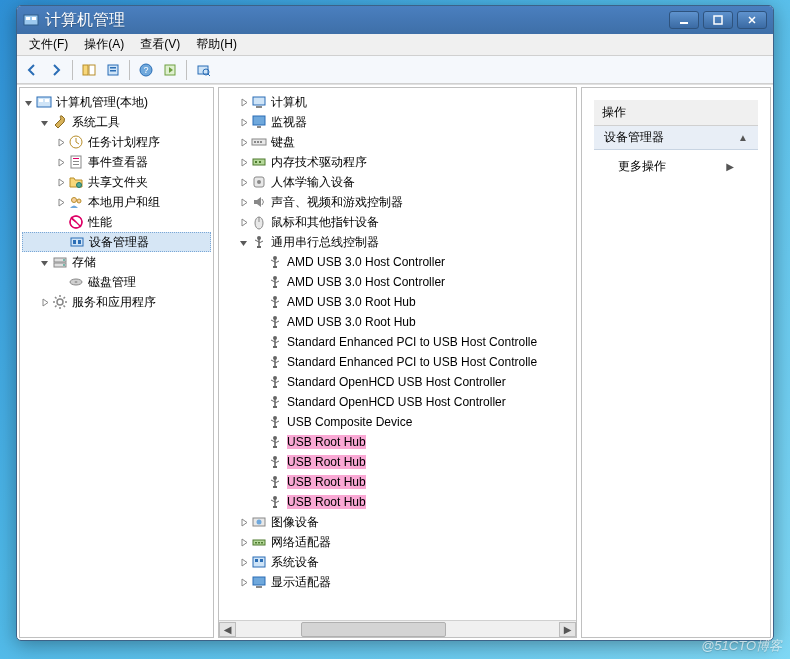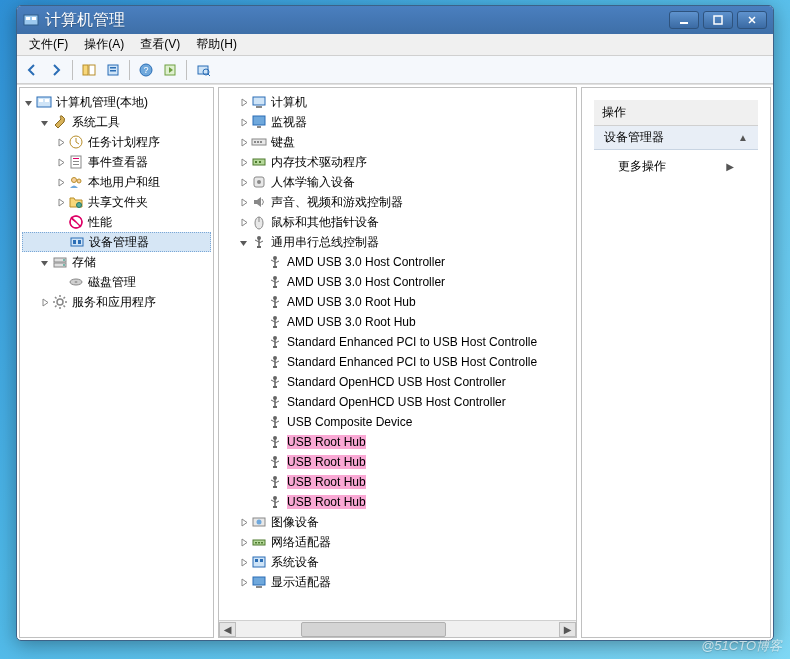--- a/index.html
+++ b/index.html
@@ -296,41 +296,41 @@
           </div>
           <div class="tree-row">
             <span class="indent" style="width:32px"></span>
             <span class="expander">
               <svg viewBox="0 0 9 9">
                 <path d="M3 1 L3 8 L8 4.5 Z" fill="none" stroke="#888"></path>
               </svg>
             </span>
             <span class="node-icon">
               <svg viewBox="0 0 16 16" width="16" height="16">
+                <path d="M2 4 L6 4 L7 6 L14 6 L14 13 L2 13 Z" fill="#f8d77a" stroke="#b88e2a"></path>
+                <circle cx="11" cy="11" r="2.5" fill="#5a9" stroke="#276"></circle>
+              </svg>
+            </span>
+            <span class="node-label">共享文件夹</span>
+          </div>
+          <div class="tree-row">
+            <span class="indent" style="width:32px"></span>
+            <span class="expander">
+              <svg viewBox="0 0 9 9">
+                <path d="M3 1 L3 8 L8 4.5 Z" fill="none" stroke="#888"></path>
+              </svg>
+            </span>
+            <span class="node-icon">
+              <svg viewBox="0 0 16 16" width="16" height="16">
                 <circle cx="6" cy="6" r="2.5" fill="#f8d0a0" stroke="#b88e2a"></circle>
                 <circle cx="11" cy="7" r="2" fill="#f8d0a0" stroke="#b88e2a"></circle>
                 <path d="M2 14 Q6 9 10 14" fill="#6fa8dc"></path>
               </svg>
             </span>
             <span class="node-label">本地用户和组</span>
-          </div>
-          <div class="tree-row">
-            <span class="indent" style="width:32px"></span>
-            <span class="expander">
-              <svg viewBox="0 0 9 9">
-                <path d="M3 1 L3 8 L8 4.5 Z" fill="none" stroke="#888"></path>
-              </svg>
-            </span>
-            <span class="node-icon">
-              <svg viewBox="0 0 16 16" width="16" height="16">
-                <path d="M2 4 L6 4 L7 6 L14 6 L14 13 L2 13 Z" fill="#f8d77a" stroke="#b88e2a"></path>
-                <circle cx="11" cy="11" r="2.5" fill="#5a9" stroke="#276"></circle>
-              </svg>
-            </span>
-            <span class="node-label">共享文件夹</span>
           </div>
           <div class="tree-row">
             <span class="indent" style="width:32px"></span>
             <span class="expander"></span>
             <span class="node-icon">
               <svg viewBox="0 0 16 16" width="16" height="16">
                 <circle cx="8" cy="8" r="6" fill="#fff" stroke="#d06"></circle>
                 <path d="M8 8 L4 5" stroke="#d06" stroke-width="1.5"></path>
                 <circle cx="8" cy="8" r="6" fill="none" stroke="#d06" stroke-width="1.5"></circle>
                 <path d="M3 3 L13 13" stroke="#d06" stroke-width="1.2"></path>

